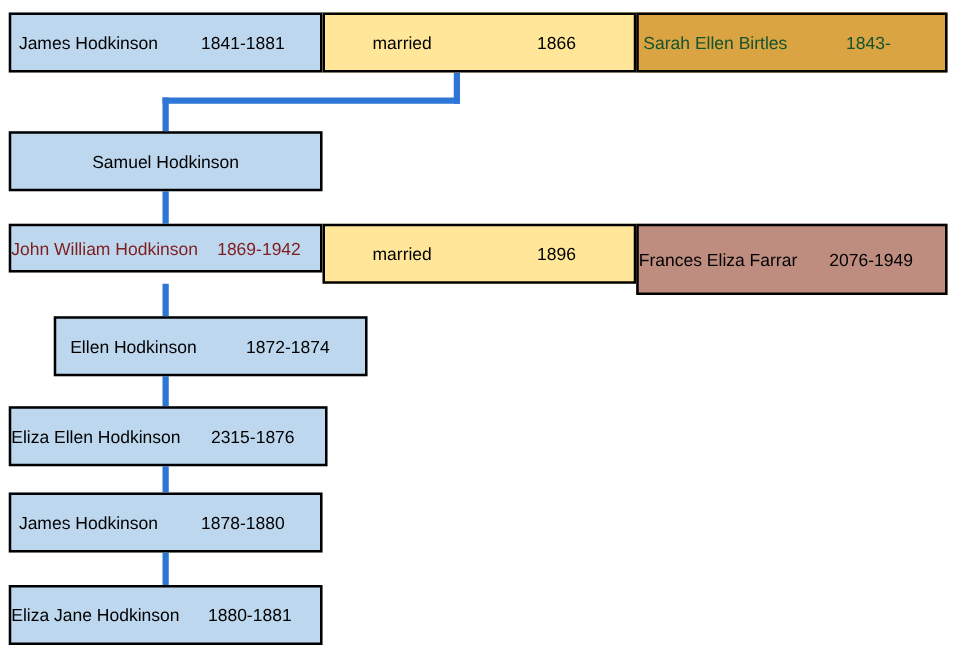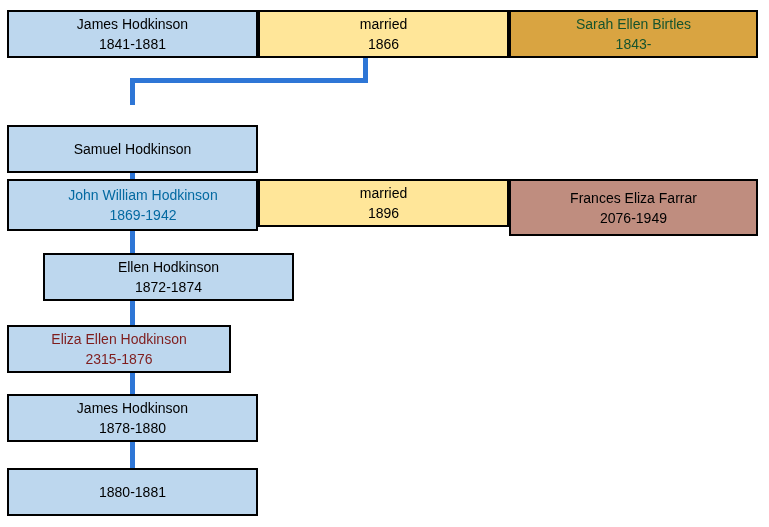--- a/index.html
+++ b/index.html
@@ -13,21 +13,21 @@
     width: 769px;
     height: 527px;
     overflow: hidden;
     background: #ffffff;
   }
   .node {
     position: absolute;
     box-sizing: border-box;
     border: 2px solid #000000;
     display: flex;
-    flex-direction: column;
+    flex-direction: row;
     align-items: center;
     justify-content: center;
     text-align: center;
     color: #000000;
     font-size: 14px;
     line-height: 20px;
   }
   .node .name, .node .years {
     width: 100%;
     white-space: nowrap;
@@ -53,43 +53,44 @@
       <div class="years">1841-1881</div>
     </div>
     <div class="node" style="left: 258px; top: 10px; width: 251px; height: 48px; background: rgb(255, 230, 153); border-color: rgb(0, 0, 0); color: rgb(0, 0, 0);">
       <div class="name">married</div>
       <div class="years">1866</div>
     </div>
     <div class="node" style="left: 509px; top: 10px; width: 249px; height: 48px; background: rgb(217, 164, 65); border-color: rgb(0, 0, 0); color: #14532d;">
       <div class="name">Sarah Ellen Birtles</div>
       <div class="years">1843-</div>
     </div>
-    <div class="node" style="left: 7px; top: 105px; width: 251px; height: 48px; background: rgb(189, 215, 238); border-color: rgb(0, 0, 0); color: rgb(0, 0, 0); margin-top: 20px;">
+    <div class="node" style="left: 7px; top: 105px; width: 251px; height: 48px; background: rgb(189, 215, 238); border-color: rgb(0, 0, 0); color: rgb(0, 0, 0);">
       <div class="name">Samuel Hodkinson</div>
     </div>
-    <div class="node" style="left: 7px; top: 179px; width: 251px; height: 52px; background: rgb(189, 215, 238); border-color: rgb(0, 0, 0); color: #0369a1; padding-left: 21px;">
+    <div class="node" style="left: 7px; top: 179px; width: 251px; height: 39px; background: rgb(189, 215, 238); border-color: rgb(0, 0, 0); color: #7f1d1d;">
       <div class="name">John William Hodkinson</div>
       <div class="years">1869-1942</div>
     </div>
     <div class="node" style="left: 258px; top: 179px; width: 251px; height: 48px; background: rgb(255, 230, 153); border-color: rgb(0, 0, 0); color: rgb(0, 0, 0);">
       <div class="name">married</div>
       <div class="years">1896</div>
     </div>
     <div class="node" style="left: 509px; top: 179px; width: 249px; height: 57px; background: rgb(191, 141, 127); border-color: rgb(0, 0, 0); color: rgb(0, 0, 0);">
       <div class="name">Frances Eliza Farrar</div>
       <div class="years">2076-1949</div>
     </div>
     <div class="node" style="left: 7px; top: 253px; width: 251px; height: 48px; background: rgb(189, 215, 238); border-color: rgb(0, 0, 0); color: rgb(0, 0, 0); margin-left: 36px;">
       <div class="name">Ellen Hodkinson</div>
       <div class="years">1872-1874</div>
     </div>
-    <div class="node" style="left: 7px; top: 325px; width: 224px; height: 48px; background: rgb(189, 215, 238); border-color: rgb(0, 0, 0); color: #7f1d1d;">
+    <div class="node" style="left: 7px; top: 325px; width: 255px; height: 48px; background: rgb(189, 215, 238); border-color: rgb(0, 0, 0); color: #000000;">
       <div class="name">Eliza Ellen Hodkinson</div>
       <div class="years">2315-1876</div>
     </div>
     <div class="node" style="left: 7px; top: 394px; width: 251px; height: 48px; background: rgb(189, 215, 238); border-color: rgb(0, 0, 0); color: rgb(0, 0, 0);">
       <div class="name">James Hodkinson</div>
       <div class="years">1878-1880</div>
     </div>
     <div class="node" style="left: 7px; top: 468px; width: 251px; height: 48px; background: rgb(189, 215, 238); border-color: rgb(0, 0, 0); color: rgb(0, 0, 0);">
+      <div class="name">Eliza Jane Hodkinson</div>
       <div class="years">1880-1881</div>
     </div>
   </div>
 
 </body></html>

